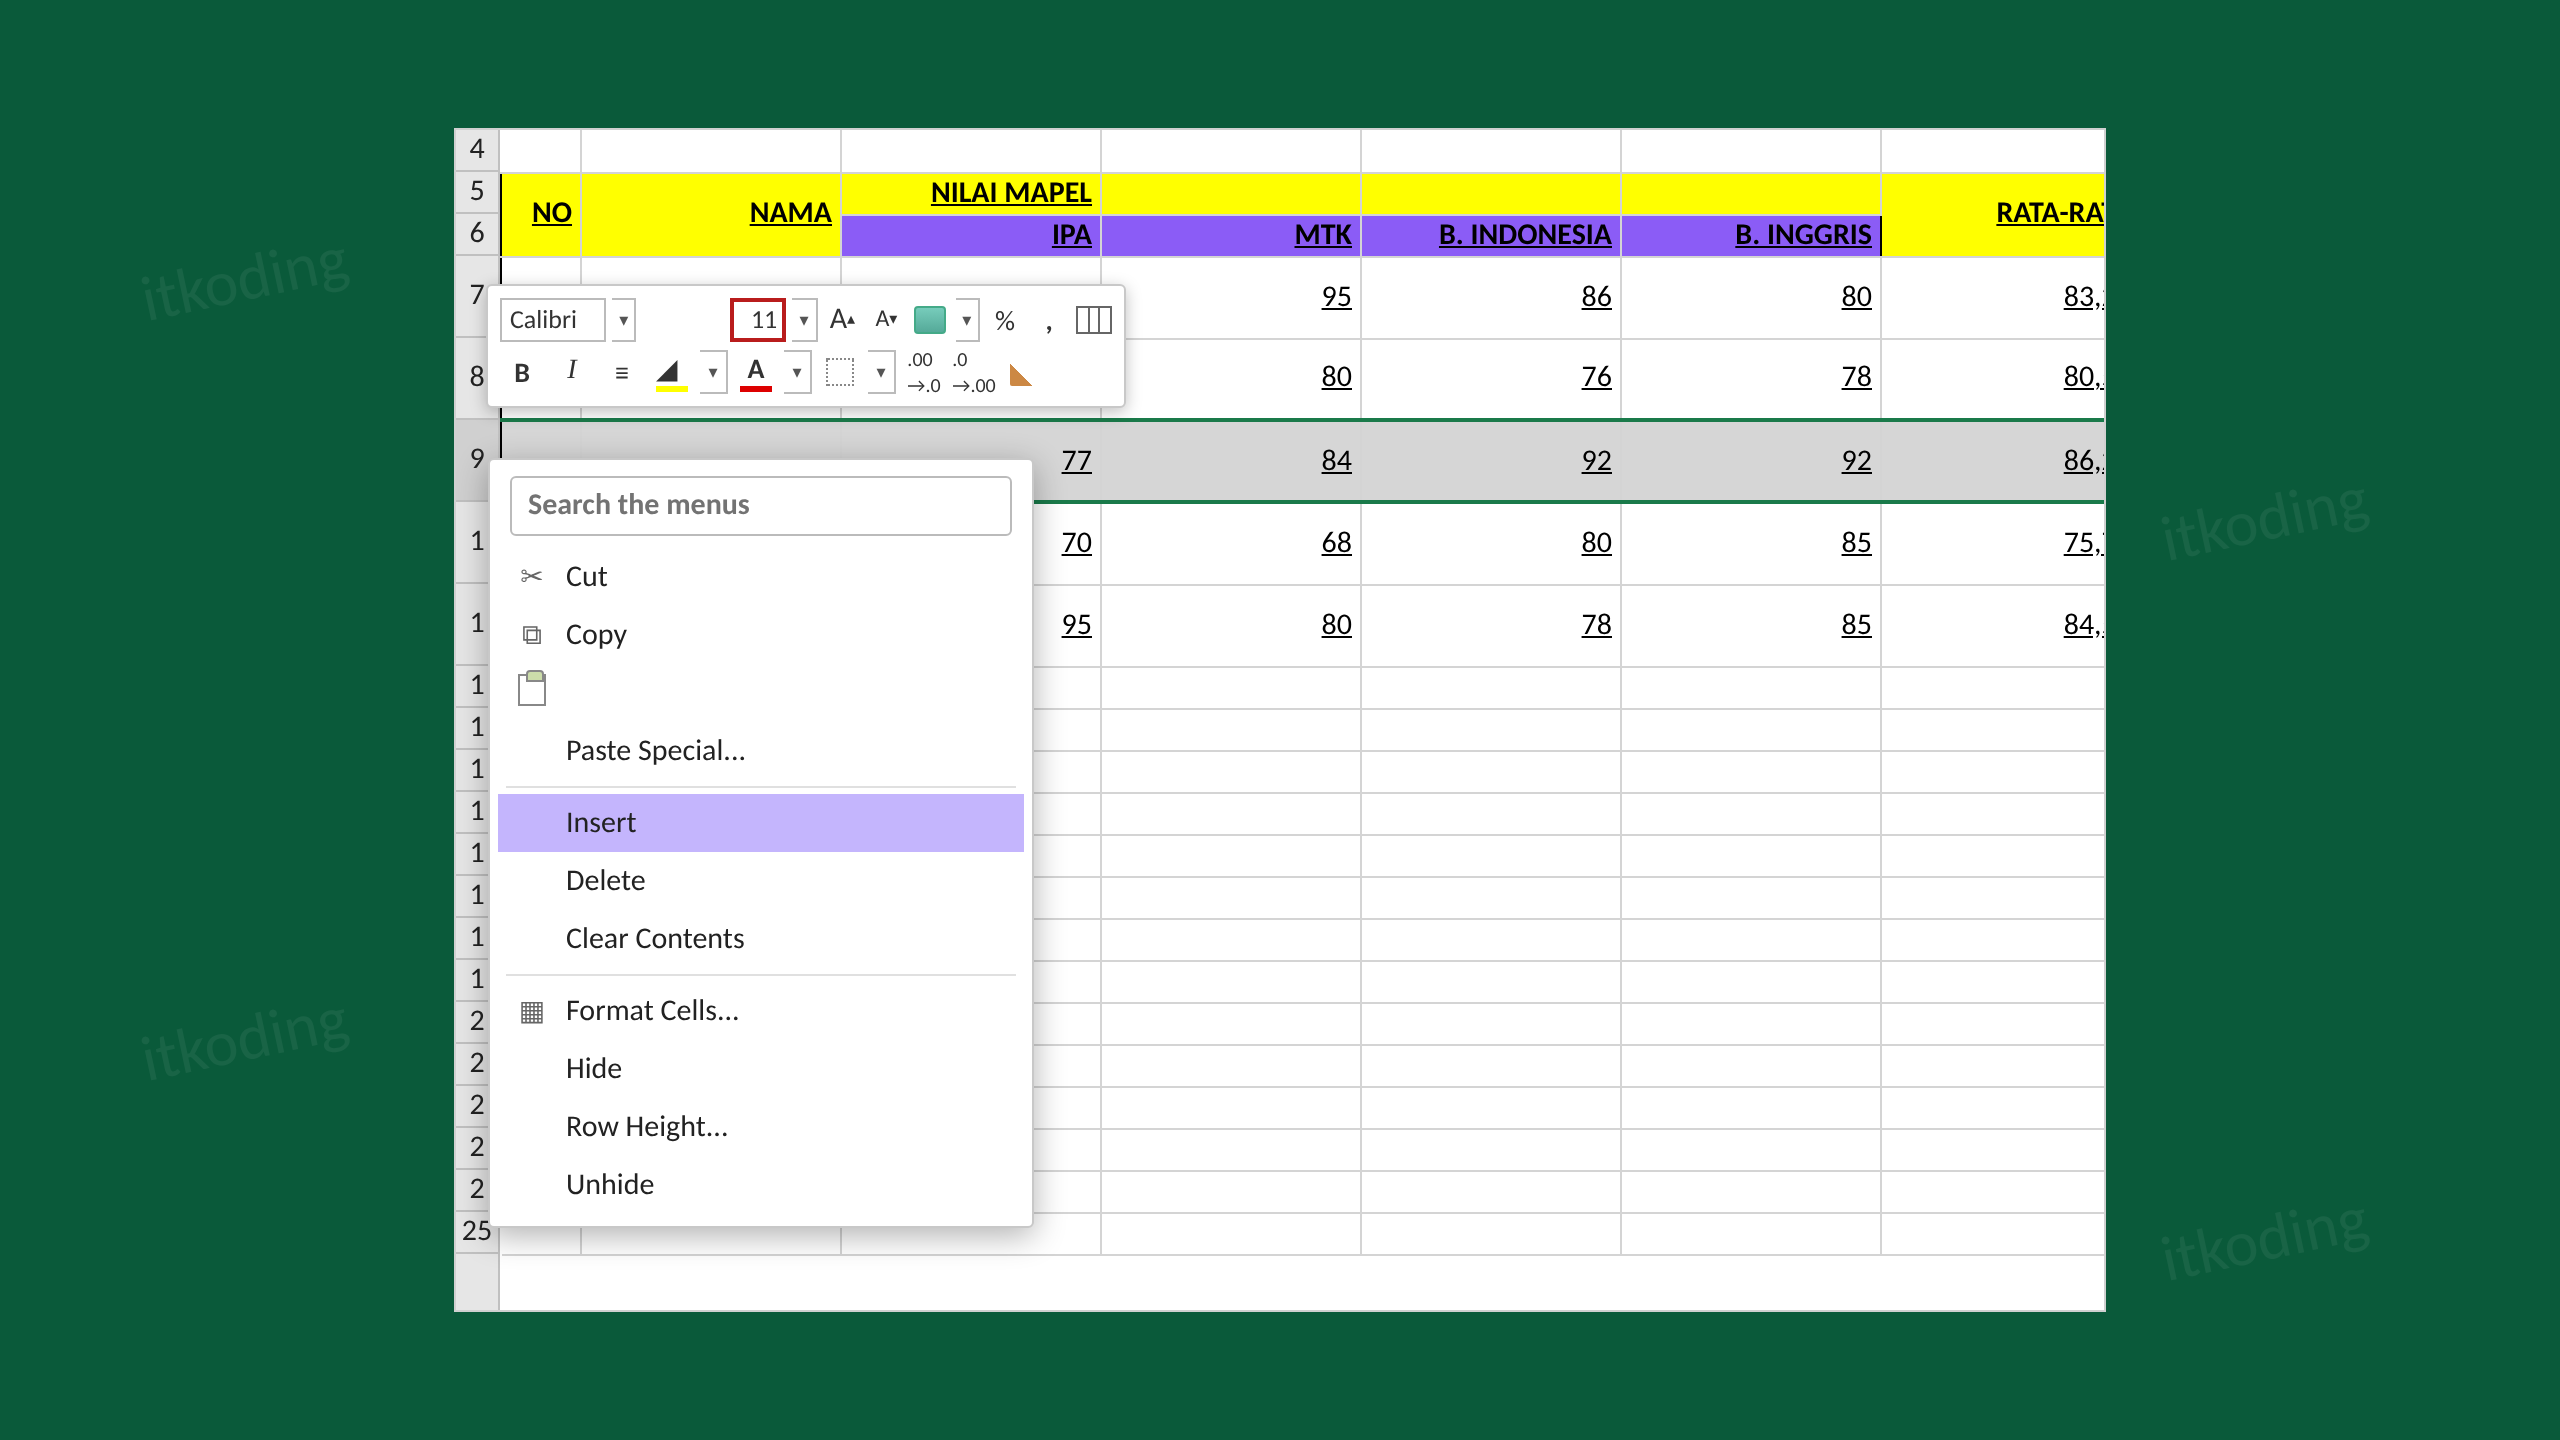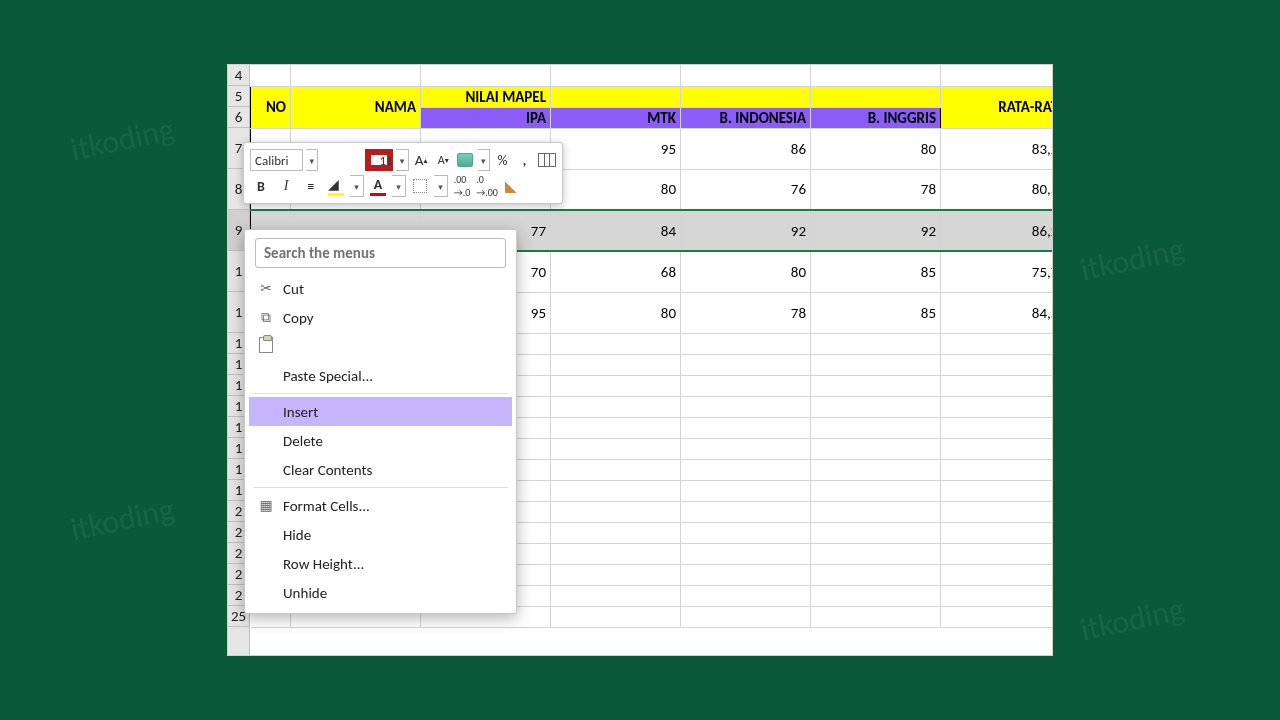--- a/index.html
+++ b/index.html
@@ -30,21 +30,21 @@
   }
   .row-headers div {
     height: 21px; border-bottom: 1px solid #c0c0c0;
     display: flex; align-items: center; justify-content: center;
   }
   .row-headers .tall { height: 41px; }
   .row-headers .sel { background: #d0d0d0; }
   
   .grid { position: absolute; left: 22px; top: 0; right: 0; bottom: 0; }
   
-  table.sheet { border-collapse: collapse; width: 100%; table-layout: fixed; }
+  table.sheet { border-collapse: collapse; width: 100%; table-layout: fixed; text-decoration: underline; }
   table.sheet td {
     border-right: 1px solid #d4d4d4; border-bottom: 1px solid #d4d4d4;
     height: 21px; font-size: 15px; padding: 0 4px;
     text-align: right; color: #000; overflow: hidden; white-space: nowrap;
   }
   table.sheet td.blank { border-right: 1px solid #d4d4d4; }
   table.sheet tr.tall td { height: 41px; }
   
   .thead td {
     background: #ffff00; border: 1.5px solid #000;
@@ -65,21 +65,21 @@
     box-shadow: 0 2px 8px rgba(0,0,0,0.25);
     padding: 4px 6px; font-size: 13px; color: #333;
   }
   .mini-toolbar .tb-row { display: flex; align-items: center; gap: 3px; height: 26px; }
   .tb-row .font-name {
     width: 60px; height: 22px; border: 1px solid #bbb;
     display:flex; align-items:center; padding:0 4px; font-size:13px;
   }
   .tb-row .dd { width: 14px; height: 22px; border:1px solid #bbb; border-left:none;
     display:flex; align-items:center; justify-content:center; font-size:9px; color:#555; }
-  .tb-row .font-size { width: 28px; height:22px; border:6px solid #b91c1c;
+  .tb-row .font-size { width: 28px; height:22px; border:2px solid #b91c1c;
     display:flex; align-items:center; padding:0 8px;margin-left:44px; }
   .tb-btn { width: 22px; height:22px; display:flex; align-items:center; justify-content:center;
     border-radius:2px; font-size:14px; color:#333; }
   .tb-btn.b { font-weight:bold; }
   .tb-btn.i { font-style:italic; font-family:serif; }
   .underline-red { border-bottom: 3px solid #d00; width:16px; text-align:center; font-weight:bold; }
   .underline-yel { border-bottom: 3px solid #ff0; width:16px; }
   .paint { width:14px;height:14px; background:
     linear-gradient(45deg,#c84 40%,transparent 40%);
     border-radius:1px; }

